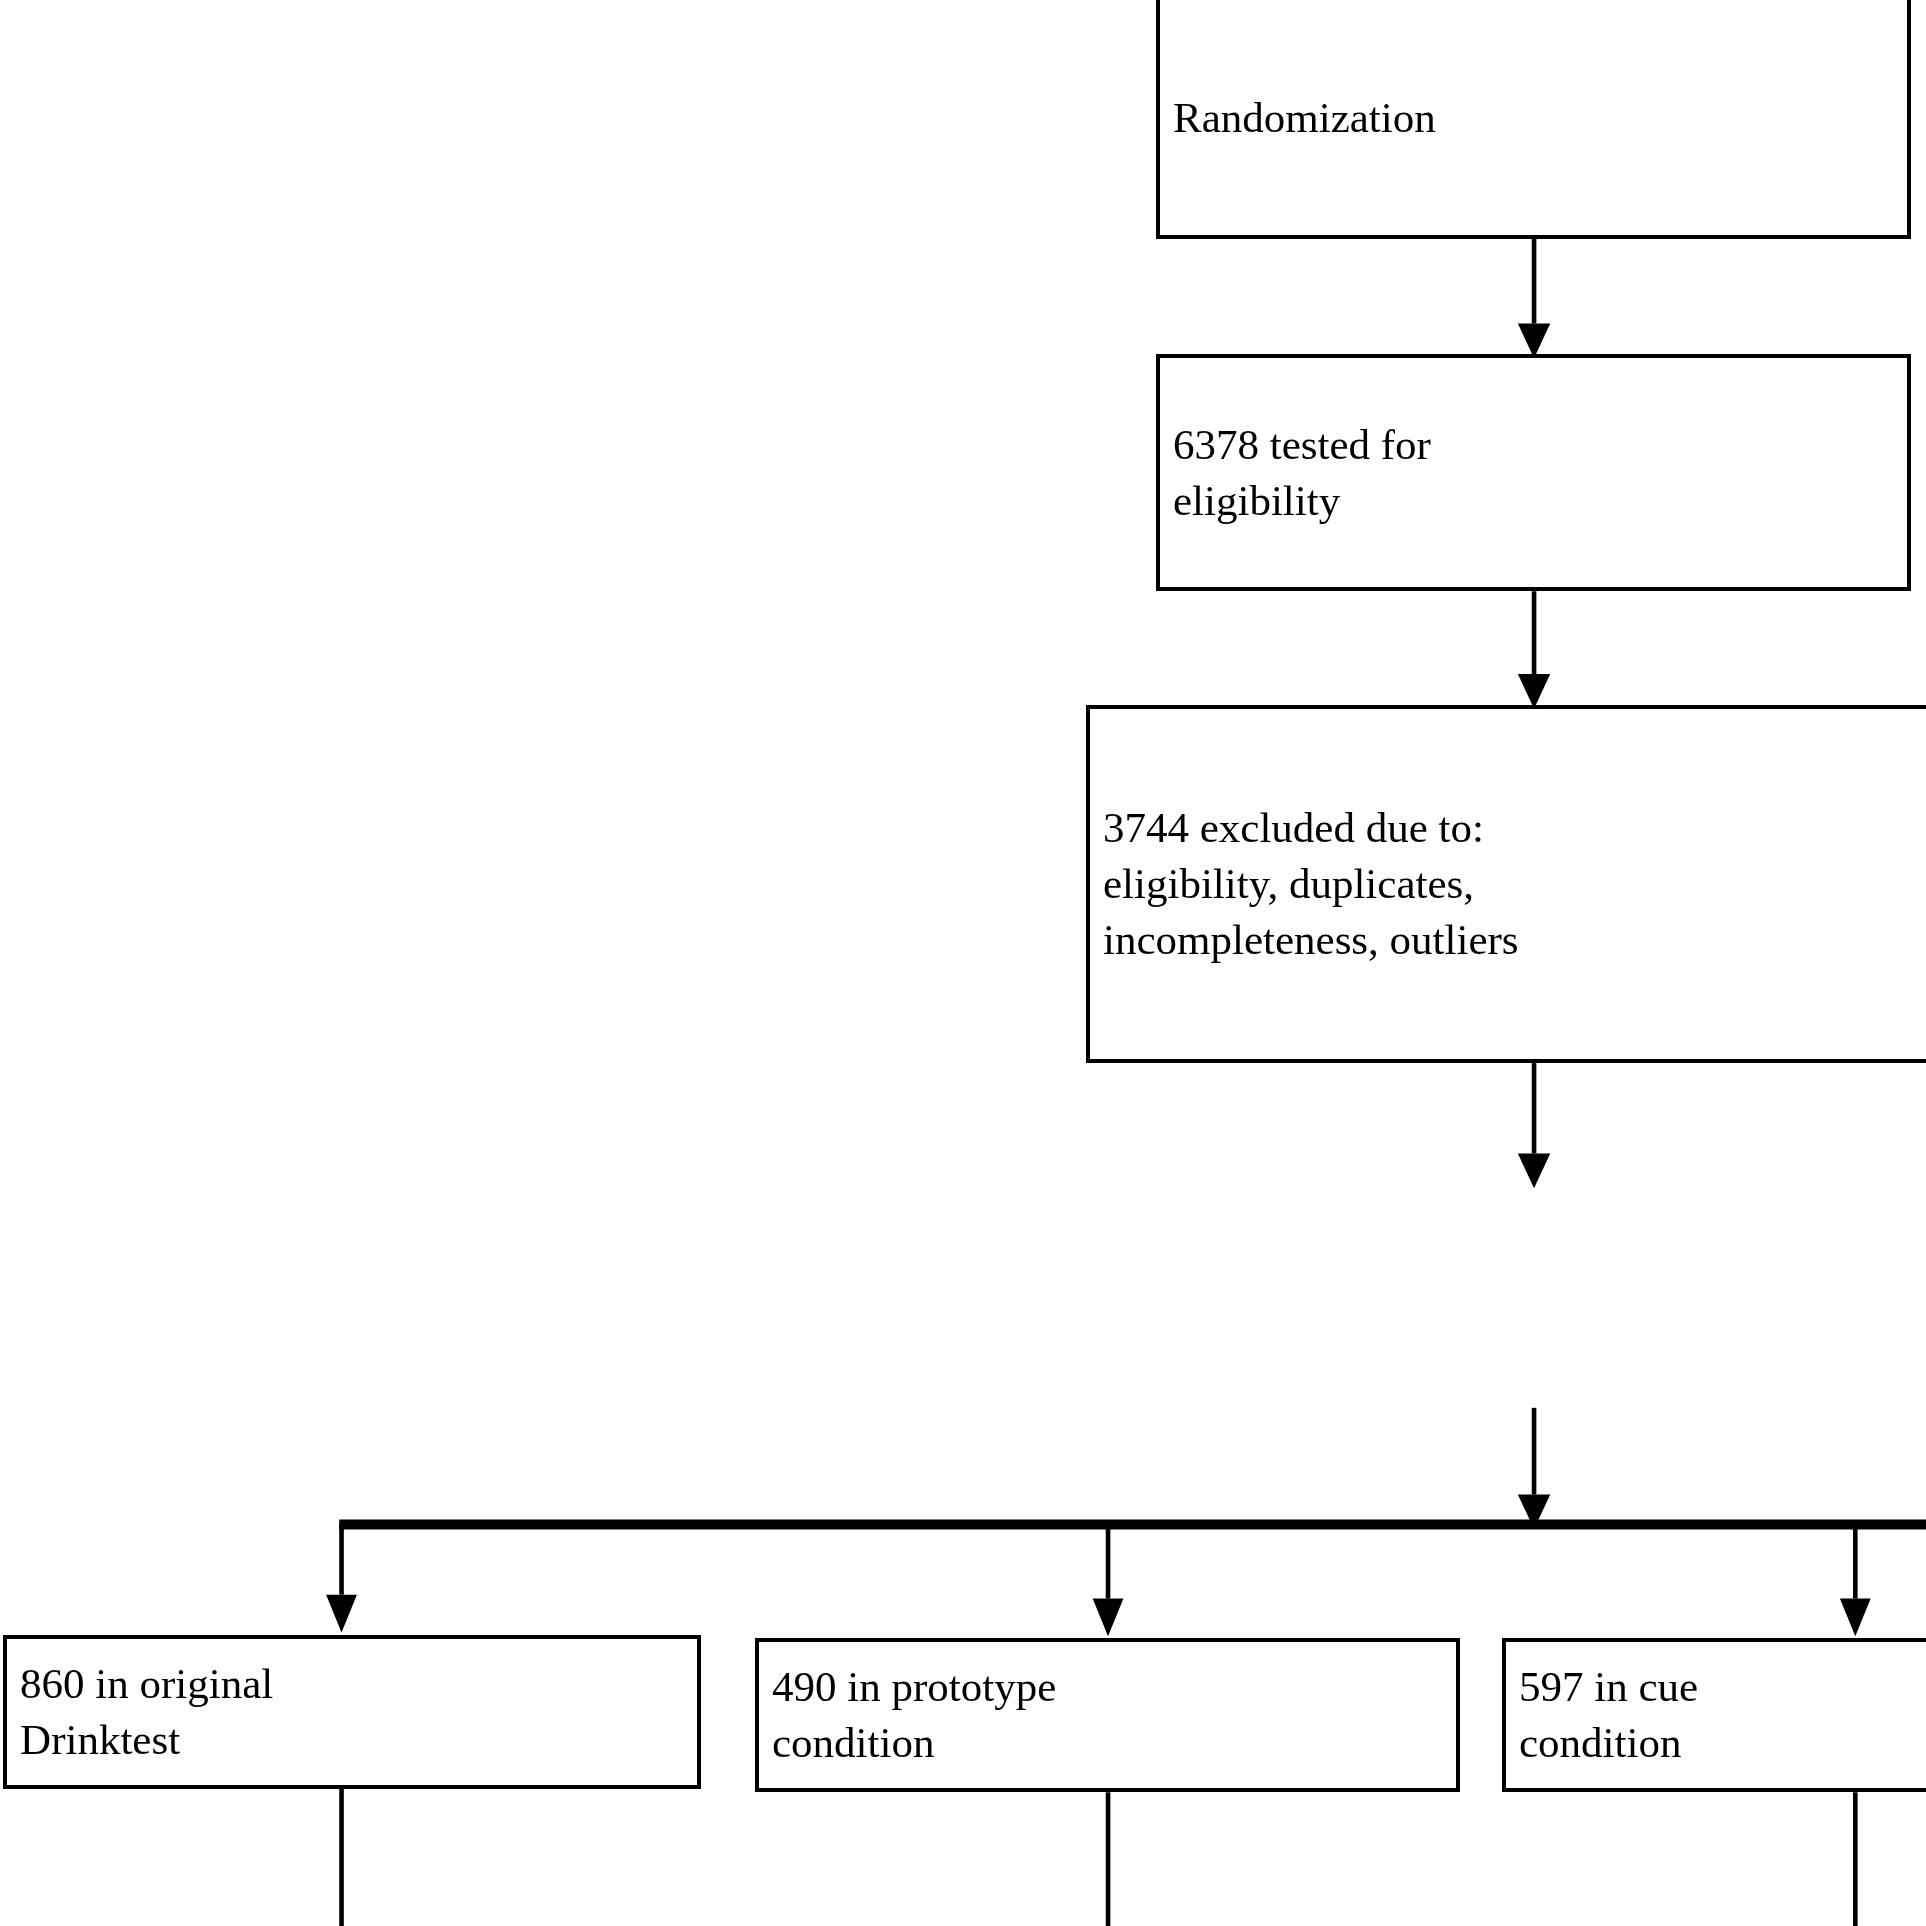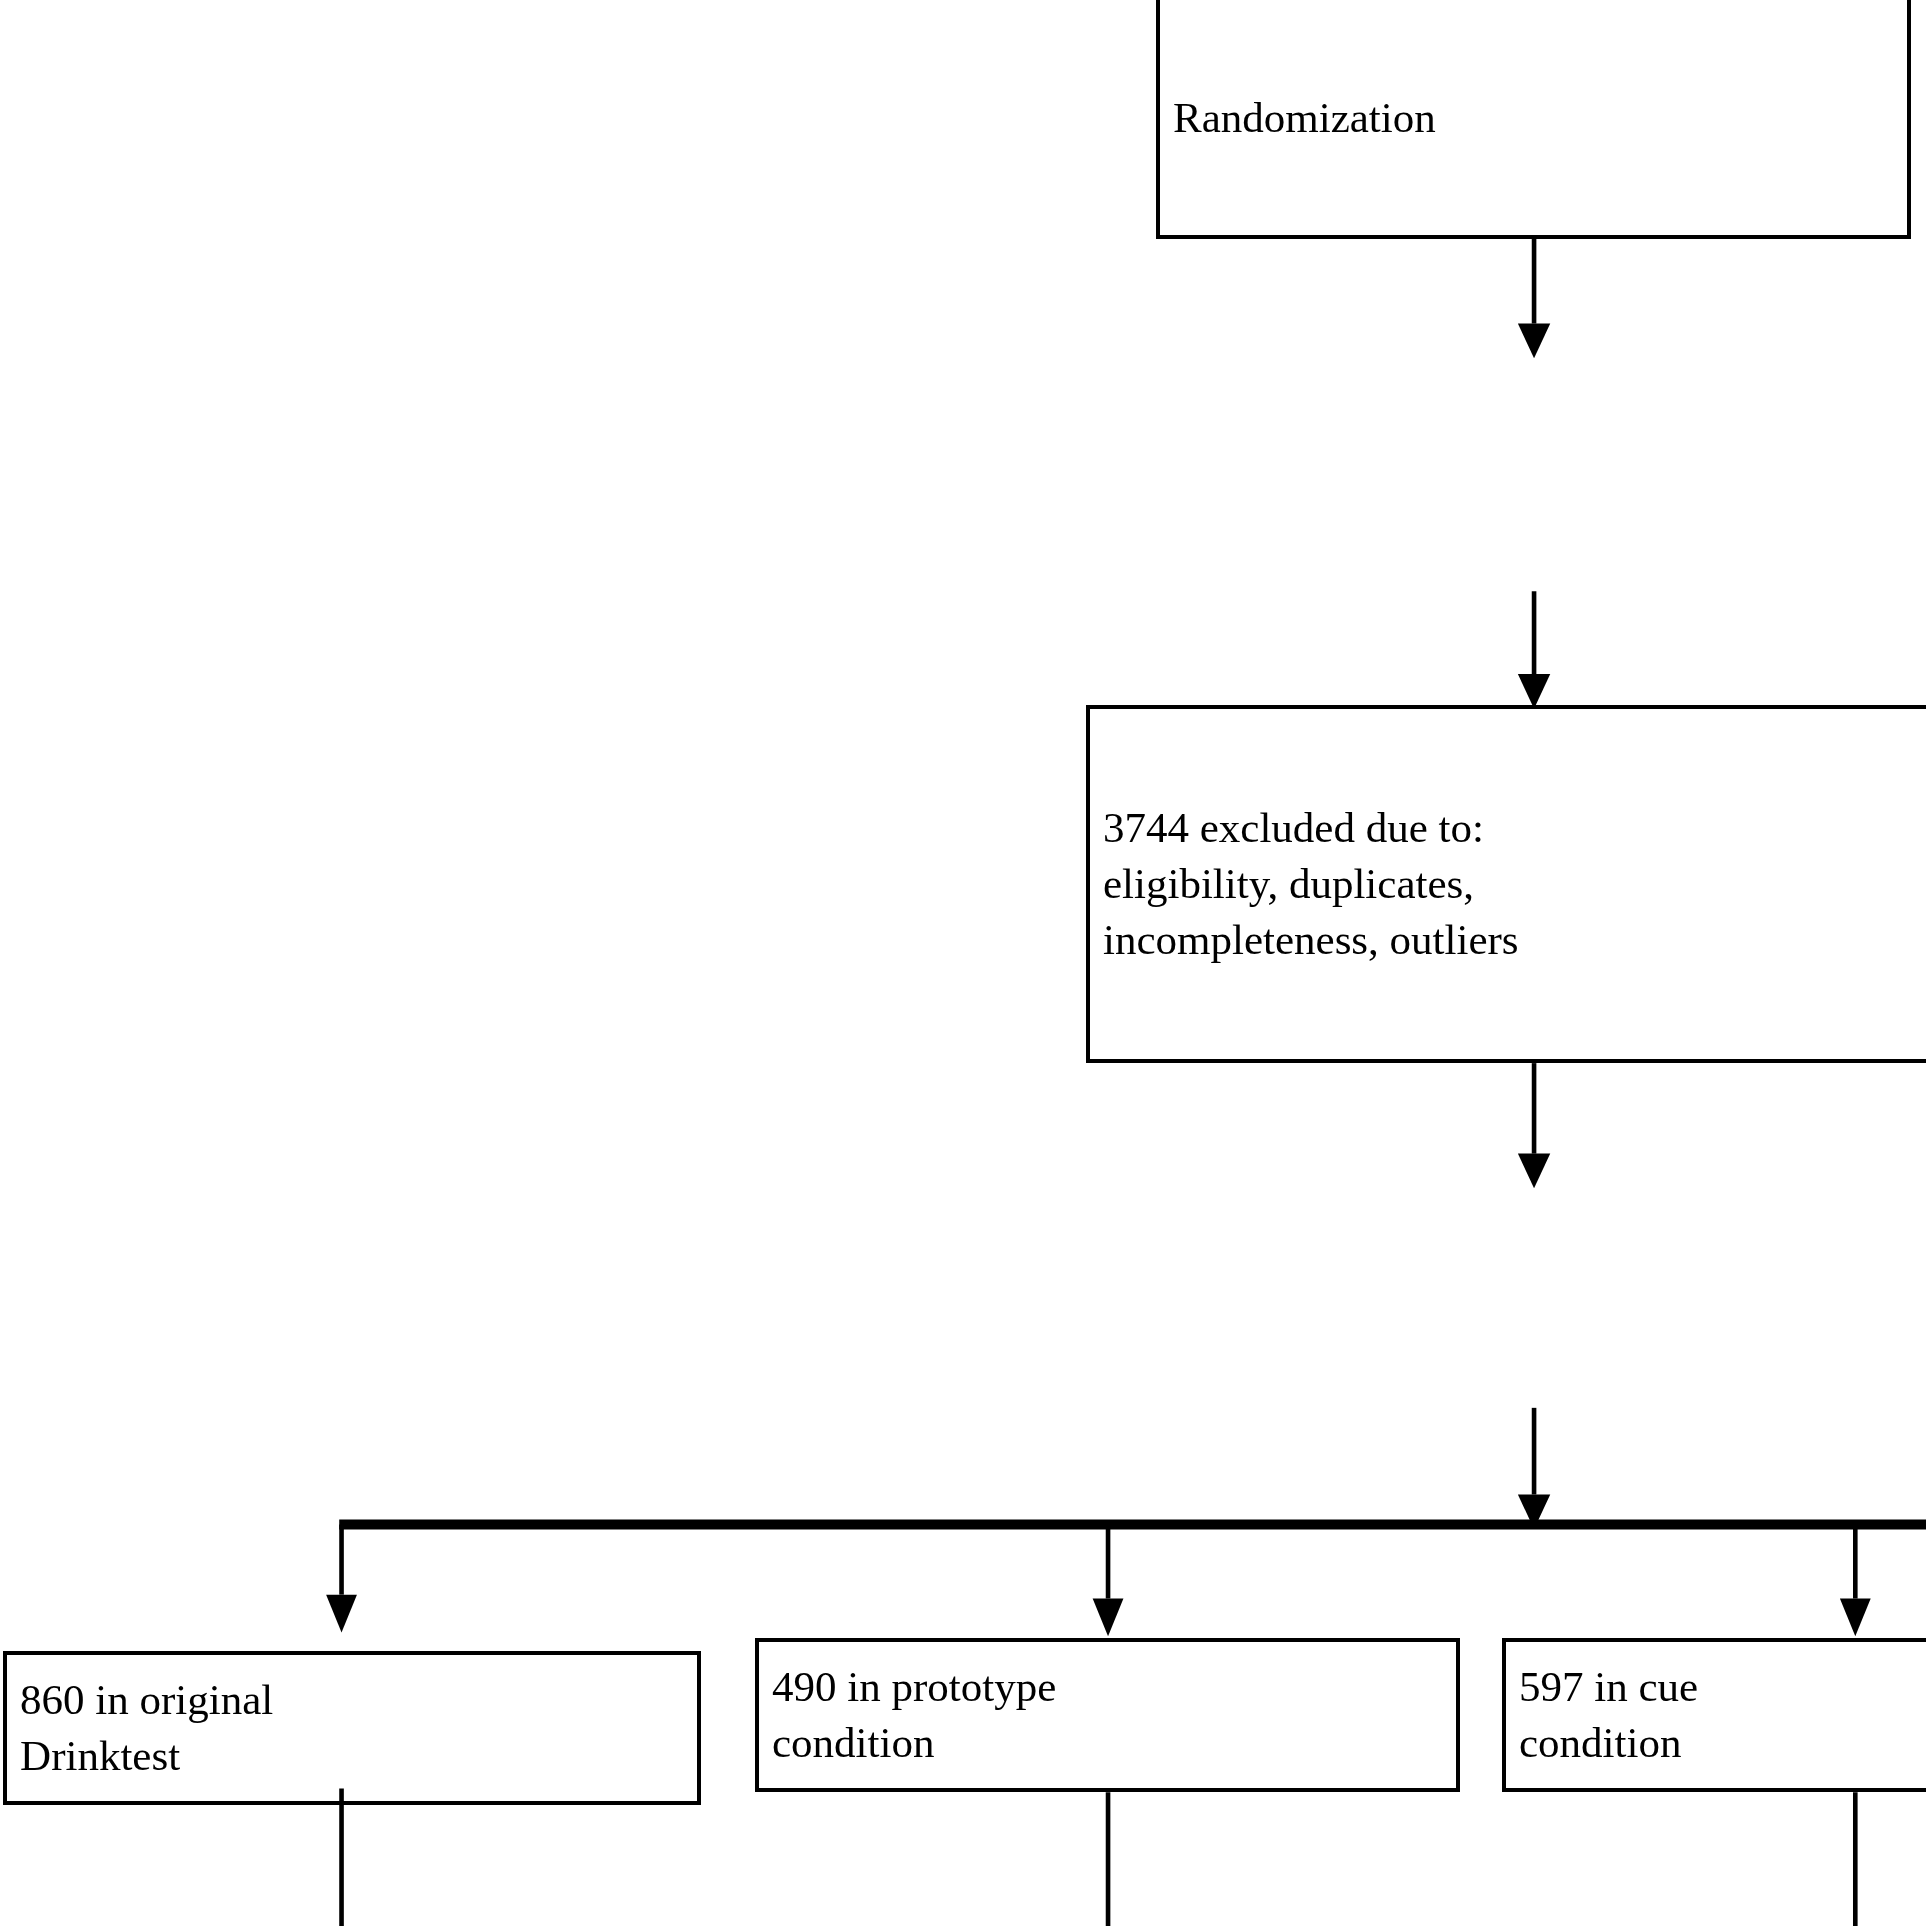--- a/index.html
+++ b/index.html
@@ -48,29 +48,33 @@
 </style>
 </head>
 <body>
 
 <div id="page">
 
   <div class="node" style="left:1156px; top:-3.9px; width:755px; height:243px;">
     <span class="txt">Randomization</span>
   </div>
 
+  <div class="node" style="left:1156px; top:354px; width:755px; height:237px;">
+    <span class="txt">6378 tested for
+eligibility</span>
+  </div>
 
   <div class="node" style="left:1086px; top:705px; width:875px; height:358px;">
     <span class="txt">3744 excluded due to:
 eligibility, duplicates,
 incompleteness, outliers</span>
   </div>
 
 
-  <div class="node" style="left:3.1px; top:1635px; width:698px; height:154px;margin-top:16px;">
+  <div class="node" style="left:3.1px; top:1635px; width:698px; height:154px;">
     <span class="txt">860 in original
 Drinktest</span>
   </div>
 
   <div class="node" style="left:755px; top:1638px; width:705px; height:154px;">
     <span class="txt">490 in prototype
 condition</span>
   </div>
 
   <div class="node" style="left:1502px; top:1638px; width:709px; height:154px;">

